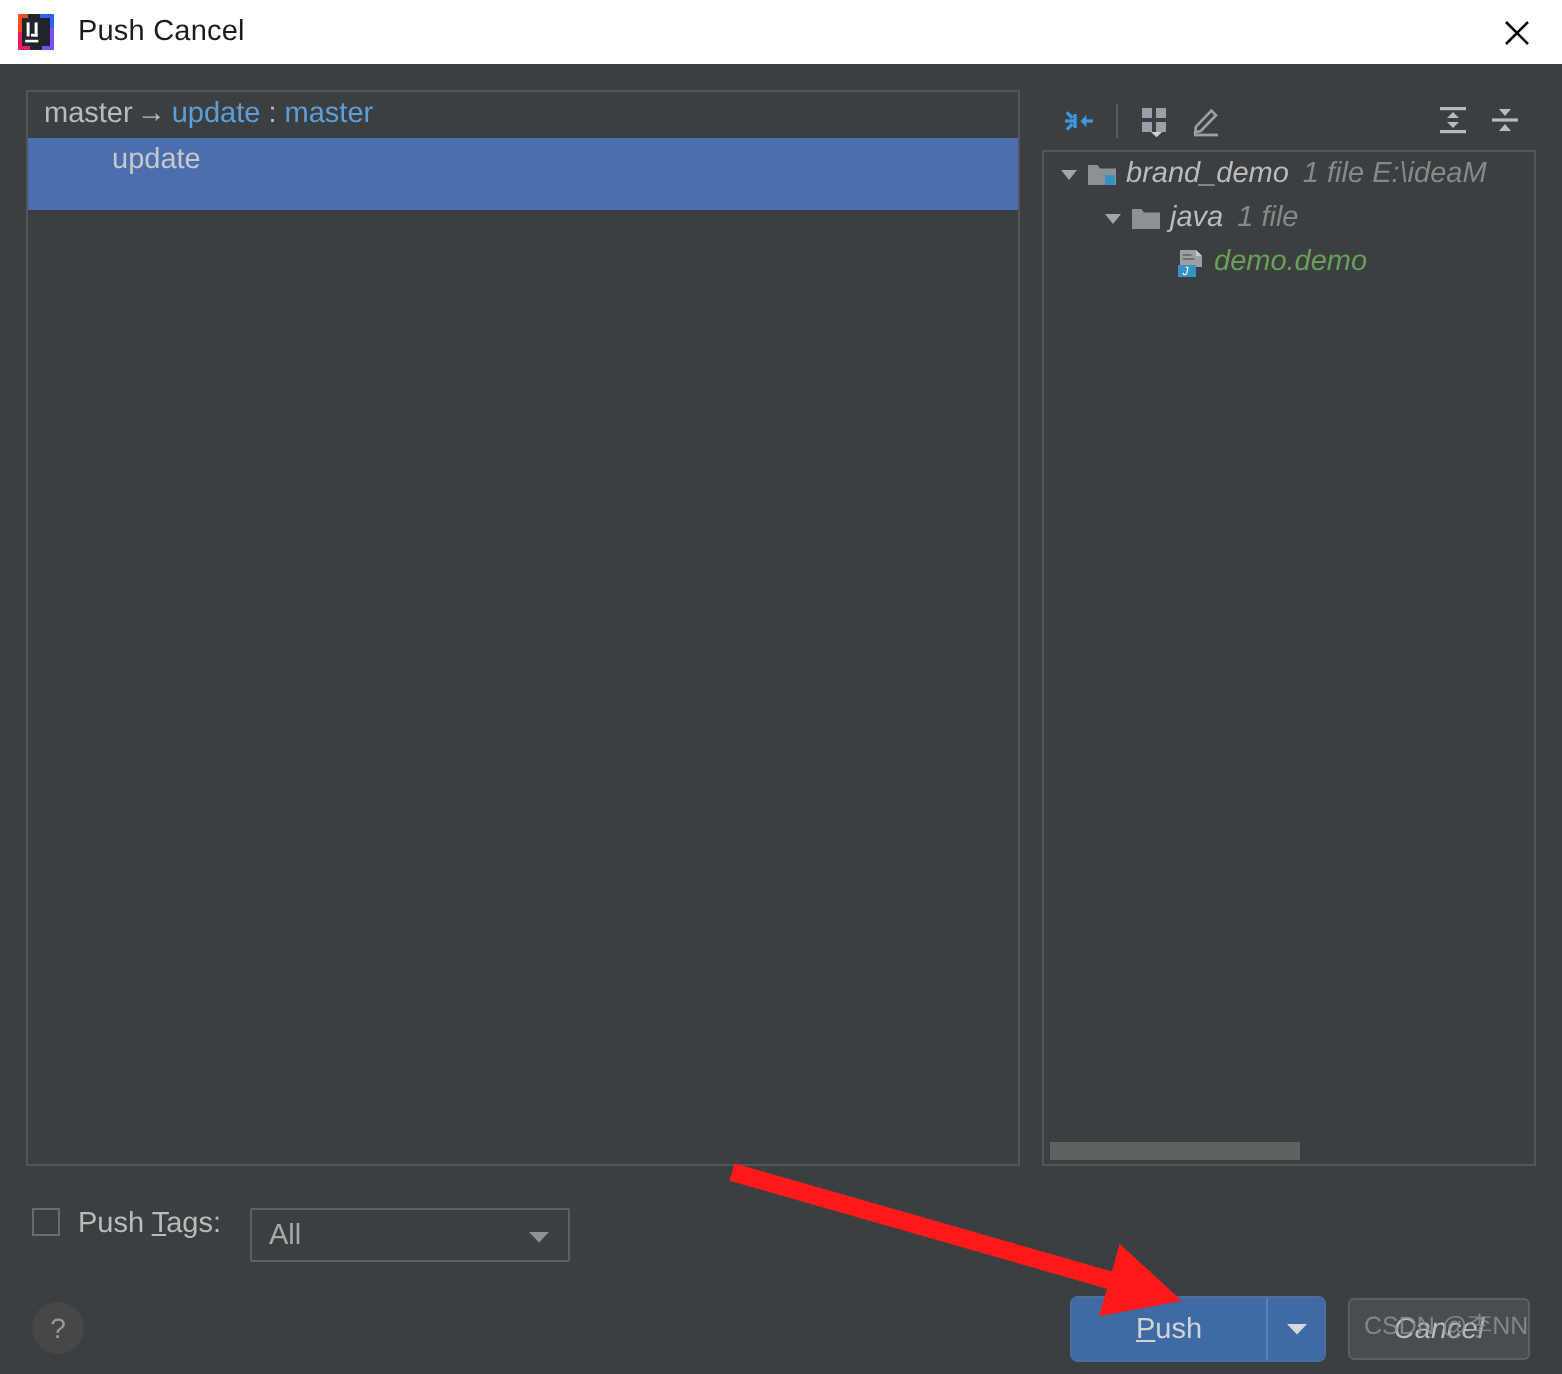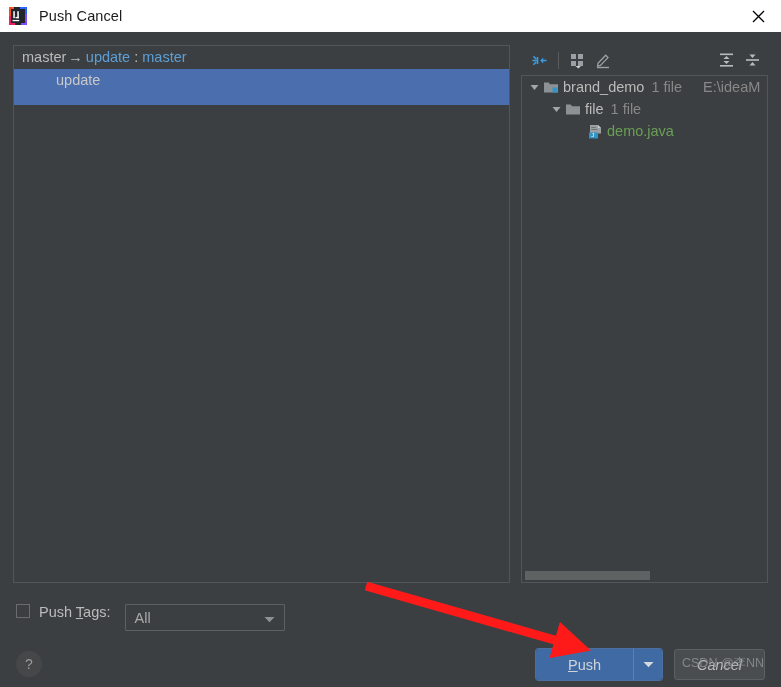--- a/index.html
+++ b/index.html
@@ -100,20 +100,21 @@
   }
 
   
   #changes-panel {
     position: absolute;
     left: 521px;
     top: 13px;
     width: 247px;
     height: 538px;
     box-sizing: border-box;
+    font-style: italic;
   }
   #changes-toolbar {
     position: relative;
     height: 30px;
     display: flex;
     align-items: center;
     padding-left: 5px;
   }
   .tb-btn {
     width: 26px;
@@ -173,21 +174,21 @@
     height: 18px;
     flex: none;
     display: flex;
     align-items: center;
     justify-content: center;
     margin-right: 3px;
   }
   .node-label { color: #bbbbbb; }
   .node-label.green { color: #6a9f55; }
   .node-meta { color: #888888; margin-left: 7px; text-align: right; }
-  .node-path { color: #888888; margin-left: 21px; }
+  .node-path { color: #888888; margin-left: 4px; }
 
   
   #tree-hscroll {
     position: absolute;
     left: 1px;
     bottom: 1px;
     width: 245px;
     height: 12px;
     background: #3c3f41;
   }
@@ -457,37 +458,37 @@
         <span class="tw">
           <svg width="9" height="7" viewBox="0 0 9 7">
               <path d="M0.5 1 L8.5 1 L4.5 6 Z" fill="#a2a6a8"></path>
             </svg>
         </span>
         <span class="node-icon">
           <svg width="16" height="14" viewBox="0 0 16 14">
             <path d="M1 2.5 L5.7 2.5 L7 4.2 L15 4.2 L15 12.5 L1 12.5 Z" fill="#8c9196"></path>
           </svg>
         </span>
-        <span class="node-label">file</span>
+        <span class="node-label">java</span>
         <span class="node-meta">1 file</span>
       </div>
 
       <div class="tree-row" style="padding-left:48px;">
         <span class="tw-spacer"></span>
         <span class="node-icon">
           <svg width="17" height="15" viewBox="0 0 17 15">
             <path d="M3 1 L11 1 L14 4 L14 9.5 L3 9.5 Z" fill="#9aa0a4"></path>
             <path d="M11 1 L11 4 L14 4 Z" fill="#c4c8cb"></path>
             <rect x="4.3" y="3" width="4.5" height="1" fill="#6d7276"></rect>
             <rect x="4.3" y="5" width="6" height="1" fill="#6d7276"></rect>
             <rect x="2" y="8.5" width="9" height="6" fill="#3592c4"></rect>
             <text x="4.3" y="13.4" font-size="6" fill="#ffffff" font-family="Liberation Sans, sans-serif">J</text>
           </svg>
         </span>
-        <span class="node-label green">demo.java</span>
+        <span class="node-label green">demo.demo</span>
       </div>
 
       <div id="tree-hscroll">
         <div id="tree-hthumb"></div>
       </div>
     </div>
   </div>
 
   <div id="pushtags-row">
     <div id="pushtags-check"></div>

